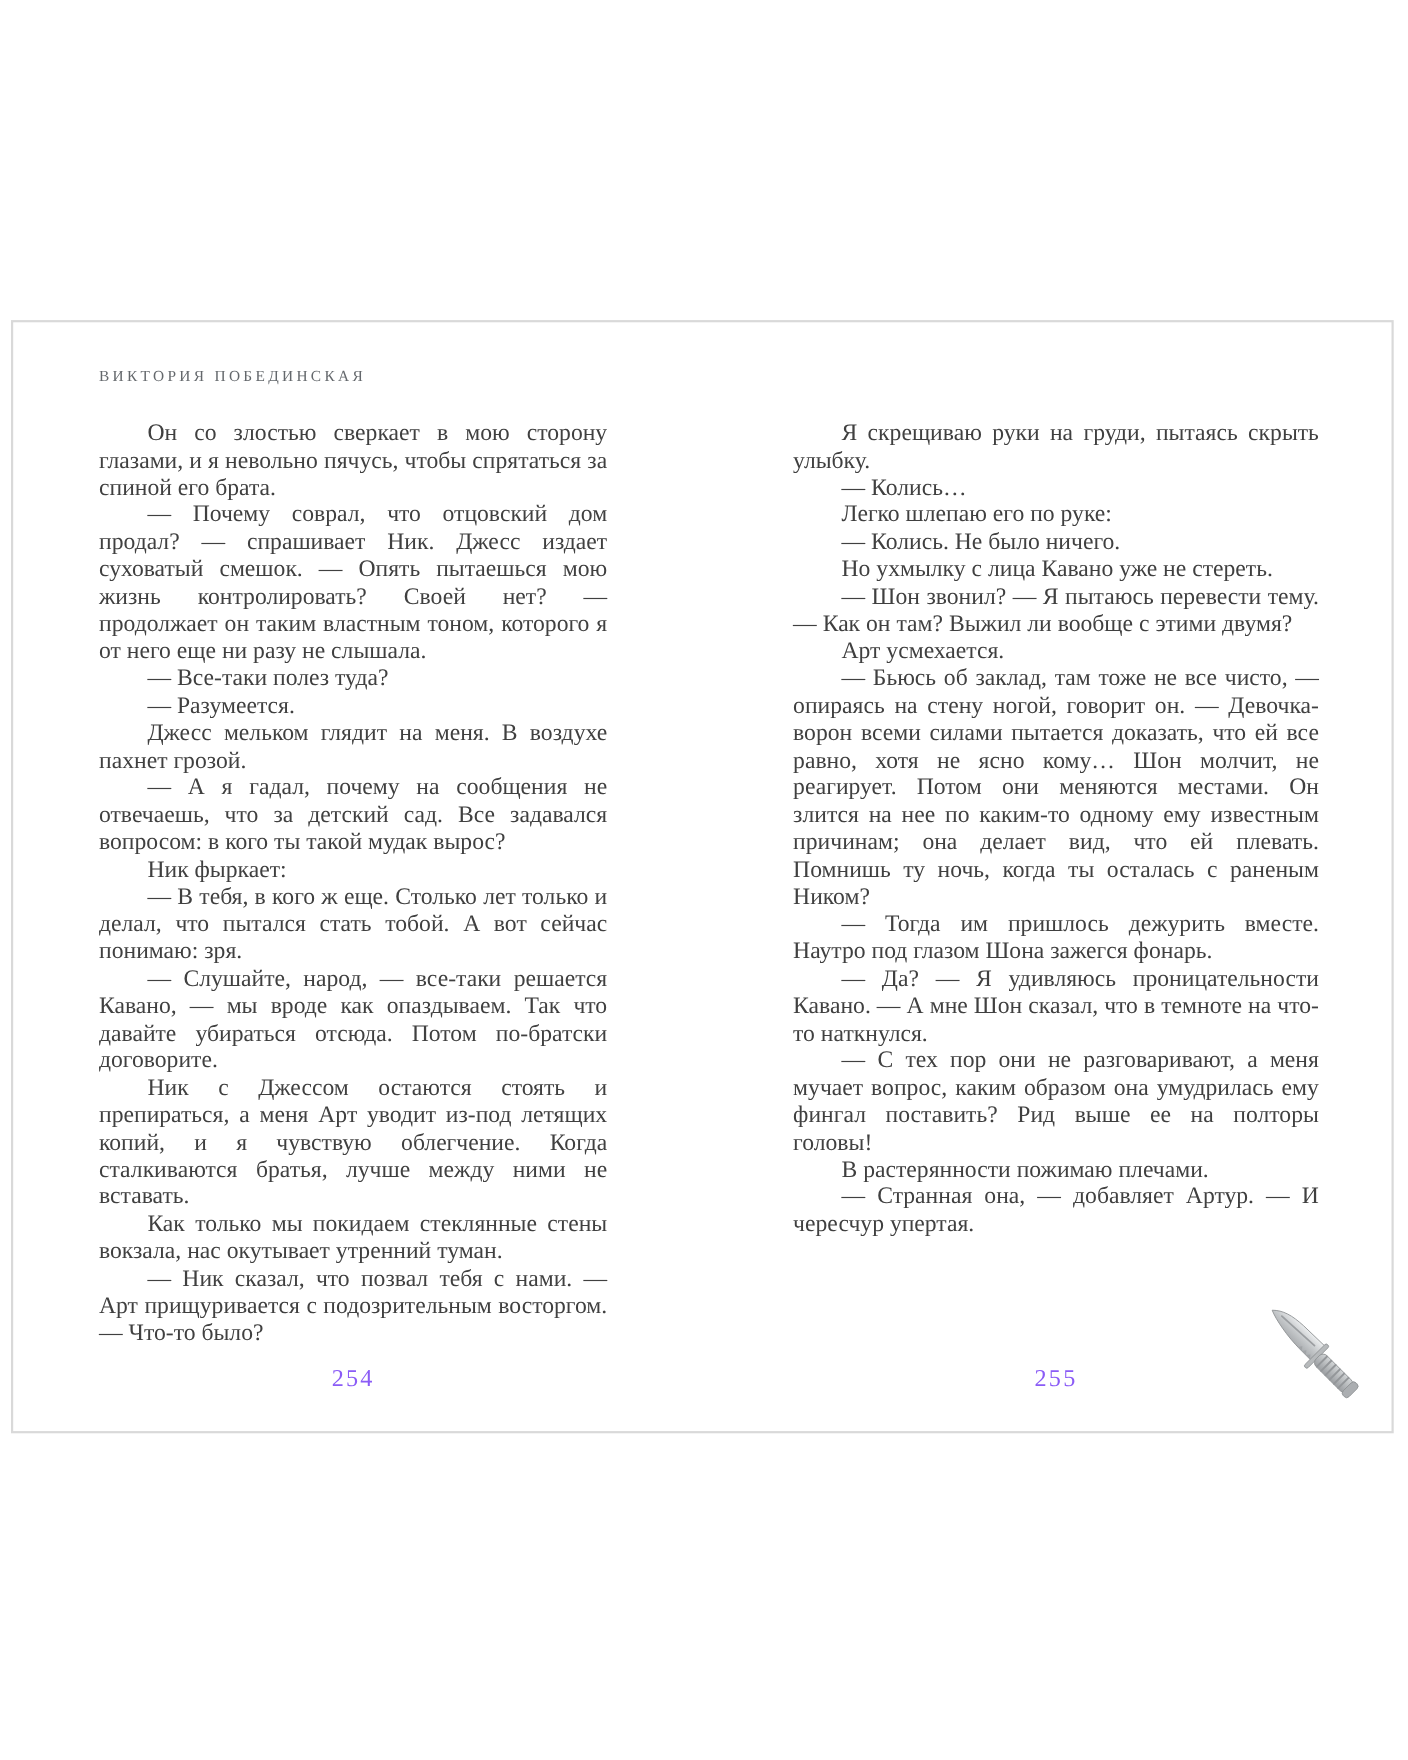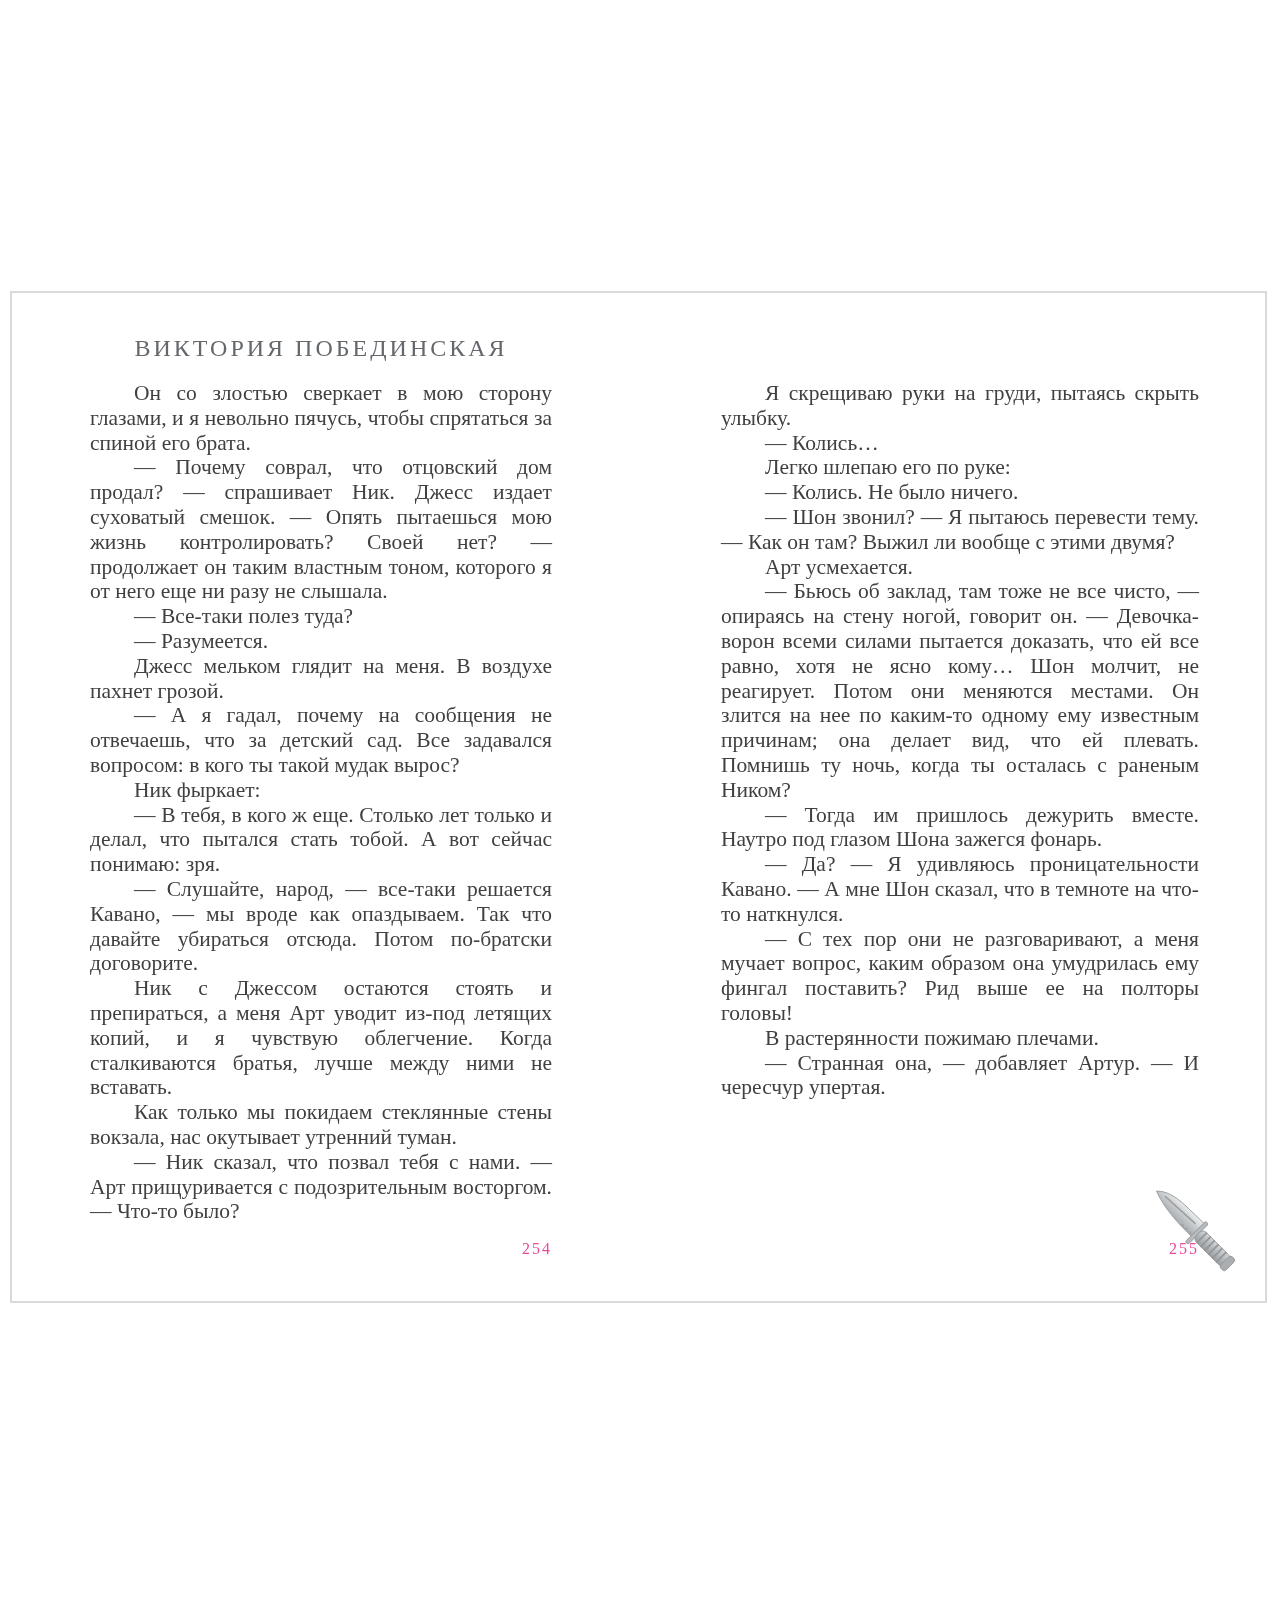--- a/index.html
+++ b/index.html
@@ -24,44 +24,44 @@
     position: absolute;
     top: 0;
     height: 100%;
   }
   .page-left  { left: 78px;  width: 462px; }
   .page-right { left: 709px; width: 478px; }
   .running-header {
     position: absolute;
     top: 42px;
     left: 0; right: 0;
-    text-align: center;
-    font-size: 24px;
+    text-align: left;
+    font-size: 14px;
     letter-spacing: 3px;
     color: #64686c;
     white-space: nowrap;
   }
   .body-text {
     position: absolute;
     top: 88px;
     left: 0; right: 0;
     font-size: 21.5px;
     line-height: 24.8px;
     color: #404040;
     text-align: justify;
   }
   .body-text p { text-indent: 44px; }
   .page-number {
     position: absolute;
     top: 947px;
     left: 0; right: 0;
-    text-align: right;
-    font-size: 16px;
+    text-align: center;
+    font-size: 22px;
     letter-spacing: 2px;
-    color: #ec4899;
+    color: #8b5cf6;
   }
   .knife-wrap {
     position: absolute;
     right: 18px;
     bottom: 24px;
     width: 106px;
     height: 94px;
   }
   .knife-wrap svg { display: block; }
 </style>
@@ -88,20 +88,21 @@
       </div>
     <div class="page-number">254</div>
   </div>
 
   <div class="page page-right">
     <div class="body-text">
         <p>Я скрещиваю руки на груди, пытаясь скрыть улыбку.</p>
         <p>— Колись…</p>
         <p>Легко шлепаю его по руке:</p>
         <p>— Колись. Не было ничего.</p>
+        <p>Но ухмылку с лица Кавано уже не стереть.</p>
         <p>— Шон звонил? — Я пытаюсь перевести тему. — Как он там? Выжил ли вообще с этими двумя?</p>
         <p>Арт усмехается.</p>
         <p>— Бьюсь об заклад, там тоже не все чисто, — опираясь на стену ногой, говорит он. — Девочка-ворон всеми силами пытается доказать, что ей все равно, хотя не ясно кому… Шон молчит, не реагирует. Потом они меняются местами. Он злится на нее по каким-то одному ему известным причинам; она делает вид, что ей плевать. Помнишь ту ночь, когда ты осталась с раненым Ником?</p>
         <p>— Тогда им пришлось дежурить вместе. Наутро под глазом Шона зажегся фонарь.</p>
         <p>— Да? — Я удивляюсь проницательности Кавано. — А мне Шон сказал, что в темноте на что-то наткнулся.</p>
         <p>— С тех пор они не разговаривают, а меня мучает вопрос, каким образом она умудрилась ему фингал поставить? Рид выше ее на полторы головы!</p>
         <p>В растерянности пожимаю плечами.</p>
         <p>— Странная она, — добавляет Артур. — И чересчур упертая.</p>
       </div>
     <div class="page-number">255</div>

